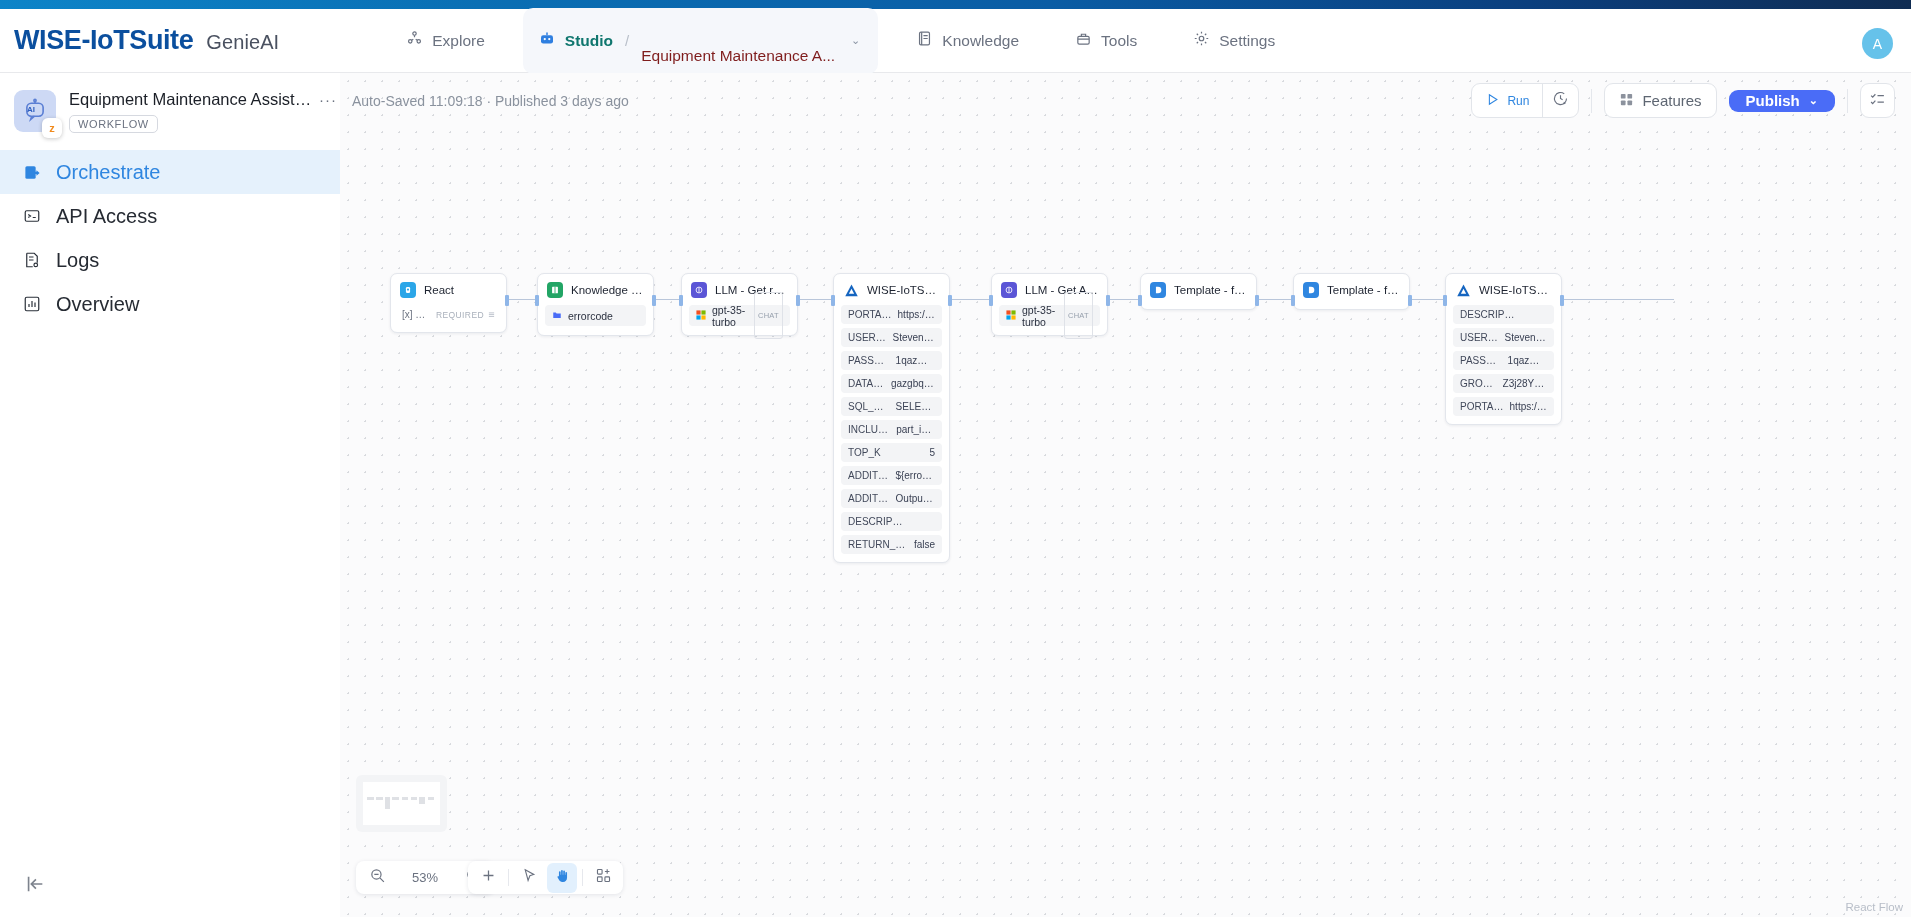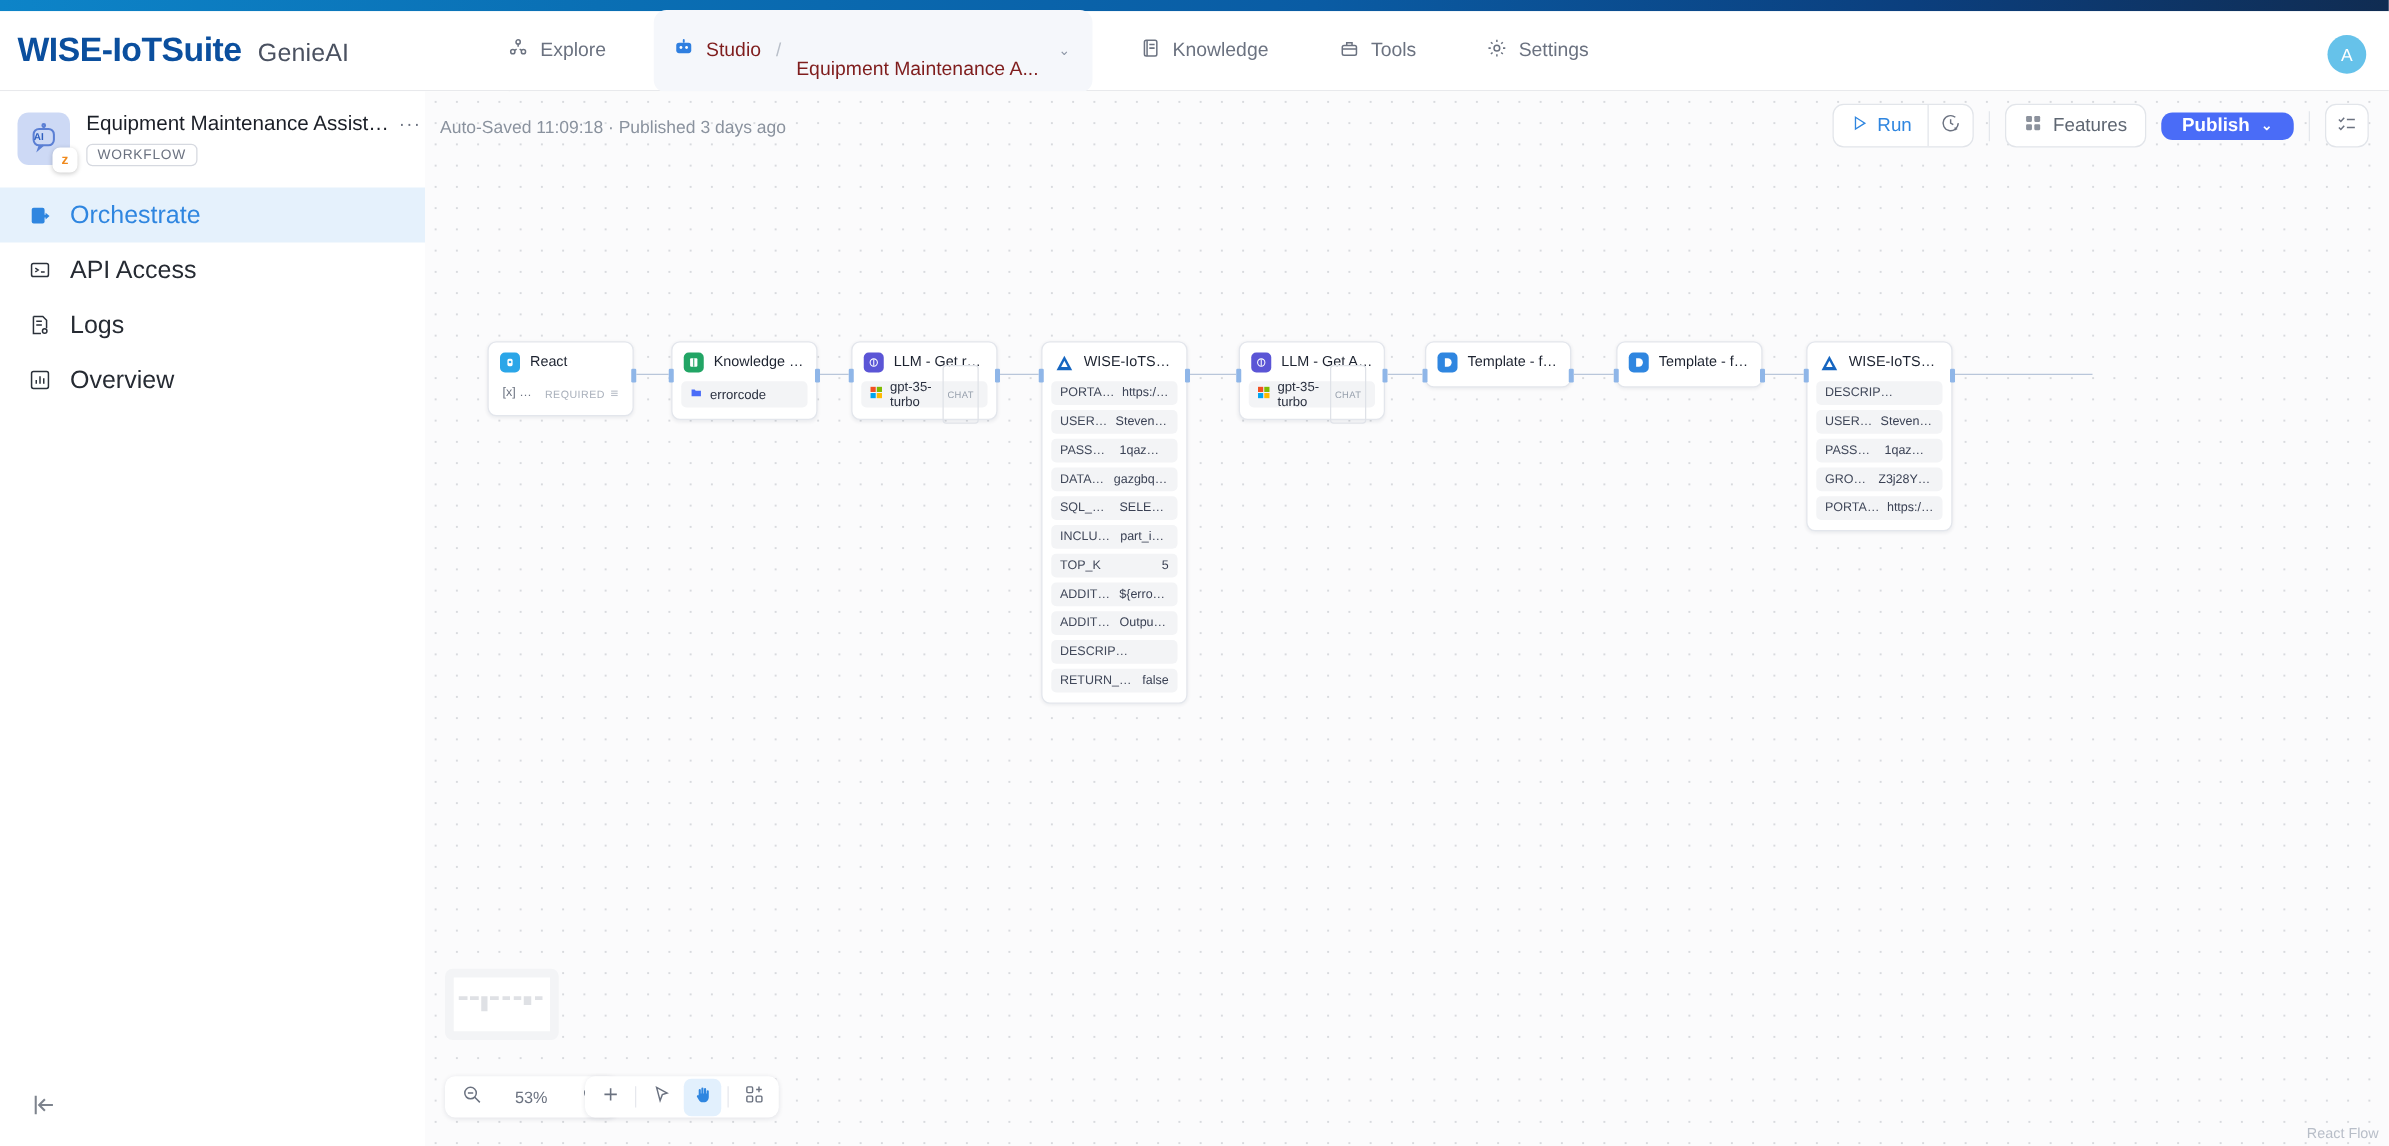--- a/index.html
+++ b/index.html
@@ -40,21 +40,21 @@
     font-size: 15.5px; color: #6b7280; cursor: pointer;
     white-space: nowrap;
   }
   .nav-gap { width: 28px; }
   .studio-pill {
     display: flex; align-items: center; gap: 9px;
     background: #f5f7fb; border-radius: 10px;
     padding: 9px 18px 9px 15px; margin: 0 24px;
     cursor: pointer;
   }
-  .studio-label { font-size: 15.5px; color: #7f1d1d; font-weight: normal; }
+  .studio-label { font-size: 15.5px; color: #0f766e; font-weight: bold; }
   .studio-sep { font-size: 15px; color: #b9bfc9; margin: 0 3px; }
   .studio-crumb { font-size: 15.5px; color: #7f1d1d; font-weight: normal; margin-top: 30px; }
   .chev { margin-left: 7px; color: #8a93a3; font-size: 11px; }
 
   .avatar {
     position: absolute; right: 18px; top: 19px;
     width: 31px; height: 31px; border-radius: 50%;
     background: #66c2ea; color: #fff;
     display: flex; align-items: center; justify-content: center;
     font-size: 14px; cursor: pointer;
@@ -125,21 +125,21 @@
   }
   .autosave { margin-left: 12px; font-size: 14px; color: #8a929e; }
   .tb-right { position: absolute; right: 16px; top: 10px; display: flex; align-items: center; gap: 12px; }
   .btn-group {
     display: flex; align-items: center;
     background: #fff; border: 1px solid #e2e5ea; border-radius: 9px;
     height: 35px; overflow: hidden;
   }
   .btn-run {
     display: flex; align-items: center; gap: 7px;
-    padding: 0 13px; height: 100%; color: #2f86e0; font-size: 15px;
+    padding: 0 13px; height: 100%; color: #2f86e0; font-size: 12px;
     cursor: pointer;
   }
   .btn-div { width: 1px; height: 100%; background: #e2e5ea; }
   .btn-hist { padding: 0 9px; display: flex; align-items: center; cursor: pointer; }
   .btn-plain {
     display: flex; align-items: center; gap: 8px;
     background: #fff; border: 1px solid #e2e5ea; border-radius: 9px;
     height: 35px; padding: 0 14px; font-size: 15px; color: #5e6672; cursor: pointer;
   }
   .btn-publish {

